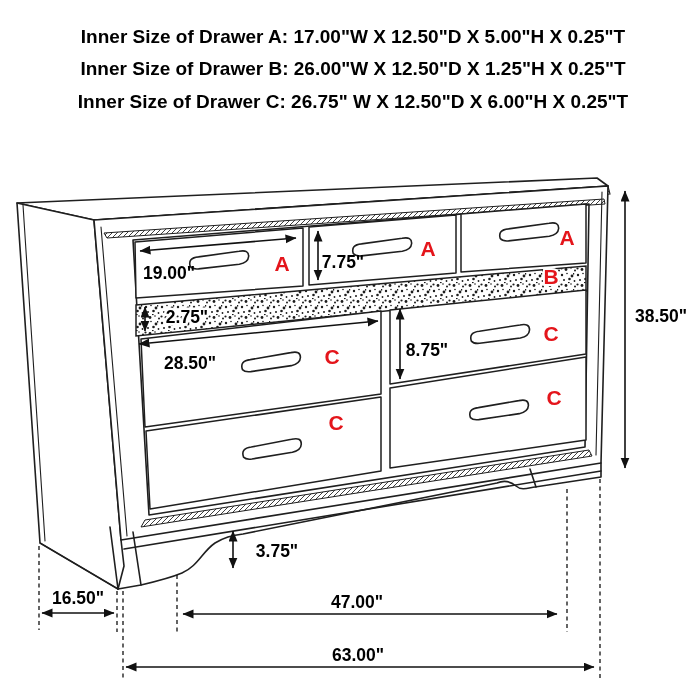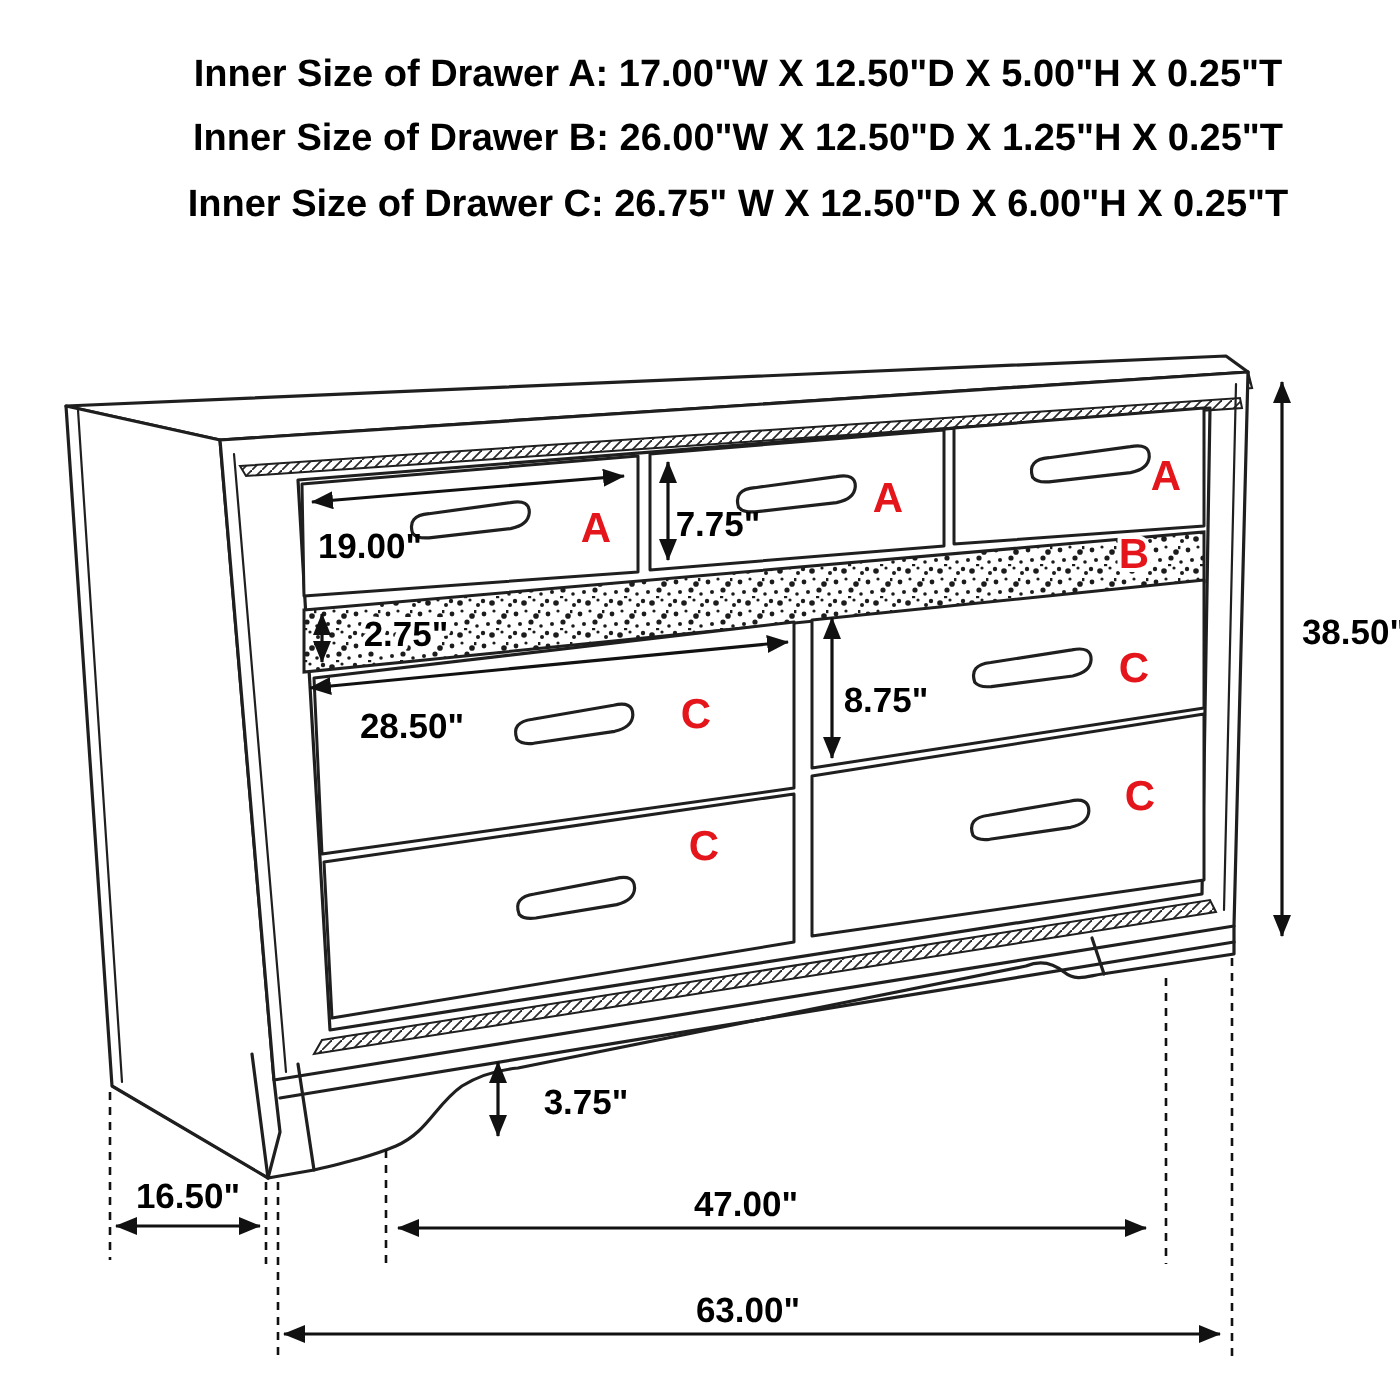--- a/index.html
+++ b/index.html
@@ -1,16 +1,16 @@
 <!DOCTYPE html>
 <html><head>
 <meta charset="utf-8">
 <style>
   html,body{margin:0;padding:0;background:#ffffff;width:700px;height:700px;overflow:hidden;}
-  #stage{position:relative;width:604px;height:700px;background:#fff;padding-left:16px;}
+  #stage{position:relative;width:604px;height:700px;background:#fff;}
   svg{display:block;}
   .hdr{font-family:"Liberation Sans",sans-serif;font-weight:bold;font-size:19px;fill:#000;}
   .dim{font-family:"Liberation Sans",sans-serif;font-weight:bold;font-size:17.5px;fill:#000;text-anchor:middle;}
   .dim.halo{paint-order:stroke;stroke:#ffffff;stroke-width:5px;stroke-linejoin:round;}
   .redlbl{font-family:"Liberation Sans",sans-serif;font-weight:bold;font-size:21px;text-anchor:middle;paint-order:stroke;stroke:#ffffff;stroke-width:4px;stroke-linejoin:round;}
   .ln{stroke:#1f1f1f;fill:none;stroke-width:1.6;stroke-linejoin:round;stroke-linecap:round;}
   .ln.thin{stroke-width:1.1;}
   .face{fill:#ffffff;stroke:#1f1f1f;stroke-width:1.6;stroke-linejoin:round;}
   .drawer{fill:#ffffff;stroke:#1f1f1f;stroke-width:1.5;stroke-linejoin:round;}
   .dimline{stroke:#111;stroke-width:1.6;fill:none;}

